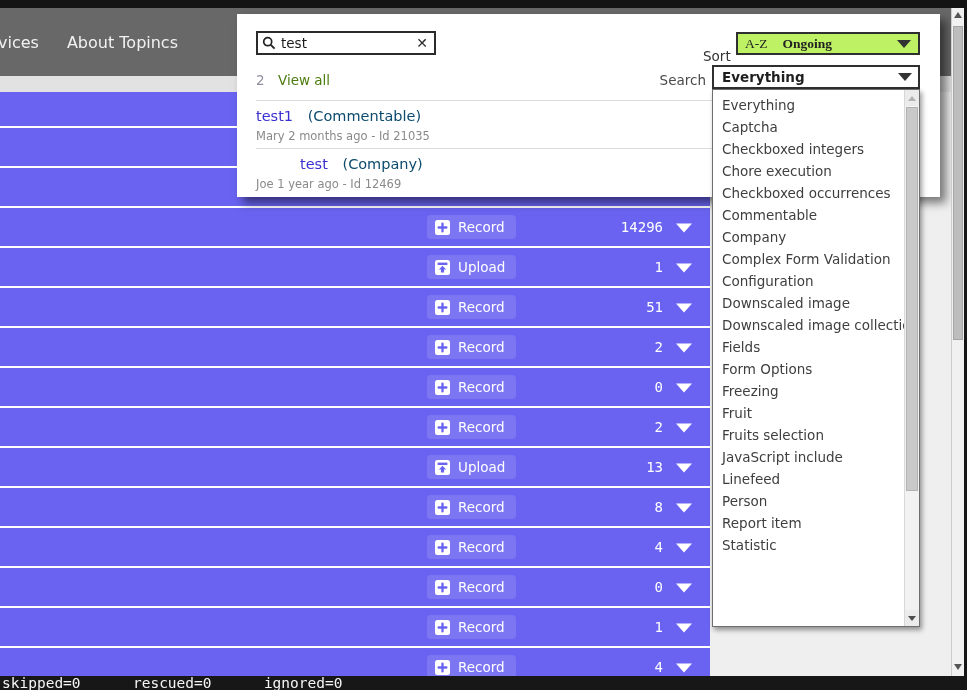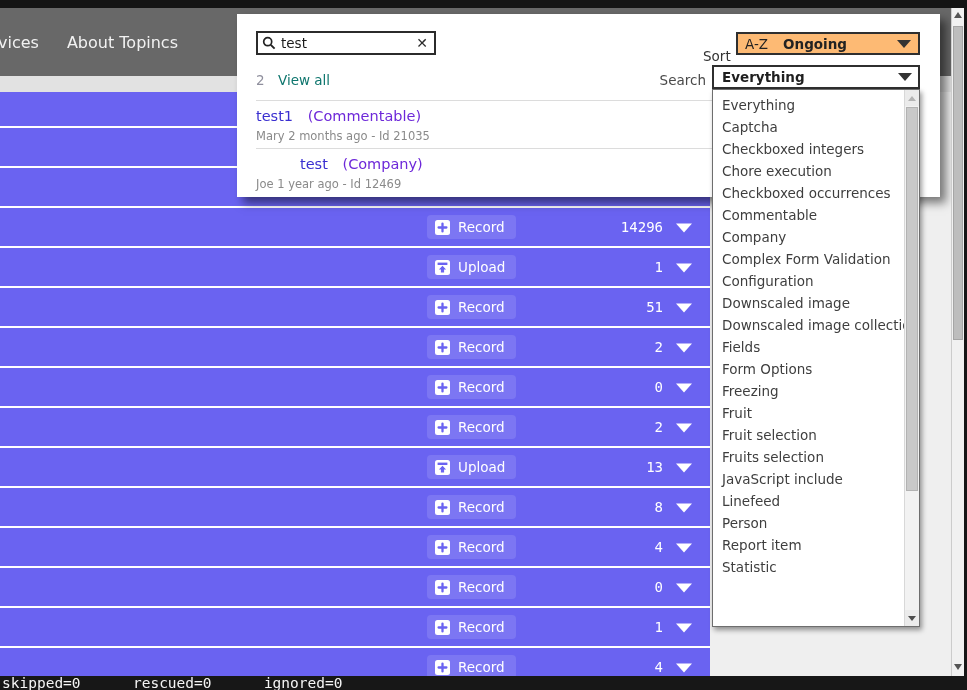--- a/index.html
+++ b/index.html
@@ -25,32 +25,32 @@
   
   .bottombar { position:absolute; left:0; top:676px; width:967px; height:14px; background:#171717; z-index:60; overflow:visible; }
   .terminal-text { position:absolute; left:2px; top:0px; color:#f5f5f5; font-family:"DejaVu Sans Mono", monospace; font-size:14.5px; line-height:15px; white-space:pre; }
 
   
   .panel { position:absolute; left:237px; top:14px; width:703px; height:183px; background:#ffffff; box-shadow:6px 6px 9px rgba(0,0,0,0.5); z-index:20; }
   .search-box { position:absolute; left:19px; top:17px; width:180px; height:24px; border:2px solid #2b2b2b; display:flex; align-items:center; padding:0 6px 0 4px; background:#fff; }
   .search-box input { border:none; outline:none; flex:1; min-width:0; font-family:"DejaVu Sans", sans-serif; font-size:13.5px; color:#1a1a1a; margin-left:5px; background:transparent; }
   .clear-x { color:#2b2b2b; font-size:14px; cursor:pointer; line-height:1; }
   .sort-label { position:absolute; left:466px; top:34px; font-size:13.5px; color:#333; }
-  .sort-select { position:absolute; left:499px; top:18px; width:184px; height:23px; border:2px solid #2f2f2f; display:flex; align-items:center; padding:0 7px; font-size:13.5px; color:#222; background:#fdba74; cursor:pointer; }
+  .sort-select { position:absolute; left:499px; top:18px; width:184px; height:23px; border:2px solid #2f2f2f; display:flex; align-items:center; padding:0 7px; font-size:13.5px; color:#222; background:#bef264; cursor:pointer;font-family:Liberation Serif, serif; }
   .sort-mode { margin-right:15px; }
   .sort-value { font-weight:bold; }
   .tri-dark { width:0; height:0; border-left:7px solid transparent; border-right:7px solid transparent; border-top:8px solid #333; margin-left:auto; }
   .hdr-count { position:absolute; left:19px; top:58px; font-size:13.5px; color:#8f8f9d; }
-  .view-all { position:absolute; left:41px; top:58px; font-size:13.5px; color:#0f766e; cursor:pointer; }
+  .view-all { position:absolute; left:41px; top:58px; font-size:13.5px; color:#4d7c0f; cursor:pointer; }
   .search-lbl { position:absolute; right:234px; top:58px; font-size:13.5px; color:#4a4a4a;margin-left:44px; }
   .psep { position:absolute; left:19px; right:20px; height:1px; background:#dcdcdc; }
   .sep1 { top:86px; } .sep2 { top:134px; }
   .result-title { position:absolute; left:19px; font-size:14.5px; }
   .result-title .rlink { color:#3a2fd0; cursor:pointer; }
-  .result-title .rtype { color:#6d28d9; margin-left:10px; }
+  .result-title .rtype { color:#0c4a6e; margin-left:10px; }
   .r1t { top:94px; } .r2t { top:142px;margin-left:44px; }
   .result-meta { position:absolute; left:19px; font-size:11.5px; color:#8a8a8a; }
   .r1m { top:115px; } .r2m { top:163px; }
 
   
   .type-select { position:absolute; left:712px; top:65px; width:208px; height:24px; background:#fff; border:2px solid #2f2f2f; display:flex; align-items:center; padding:0 6px 0 8px; font-size:13.5px; font-weight:bold; color:#1f1f1f; z-index:30; cursor:pointer; }
   .type-list { position:absolute; left:712px; top:89px; width:208px; height:538px; background:#ffffff; border:1px solid #6e6e6e; box-shadow:2px 3px 5px rgba(0,0,0,0.4); z-index:30; }
   .opts { position:absolute; left:0; top:0; right:15px; bottom:0; overflow:hidden; padding-top:4px; }
   .opt { height:22px; line-height:22px; padding-left:9px; font-size:13.5px; color:#3e3e3e; white-space:nowrap; overflow:hidden; cursor:pointer; }
   .list-sb { position:absolute; right:0; top:0; bottom:0; width:15px; background:#f2f2f2; border-left:1px solid #d8d8d8; }
@@ -309,21 +309,20 @@
       <div class="opt">Commentable</div>
       <div class="opt">Company</div>
       <div class="opt">Complex Form Validation</div>
       <div class="opt">Configuration</div>
       <div class="opt">Downscaled image</div>
       <div class="opt">Downscaled image collection</div>
       <div class="opt">Fields</div>
       <div class="opt">Form Options</div>
       <div class="opt">Freezing</div>
       <div class="opt">Fruit</div>
-      <div class="opt">Fruit selection</div>
       <div class="opt">Fruits selection</div>
       <div class="opt">JavaScript include</div>
       <div class="opt">Linefeed</div>
       <div class="opt">Person</div>
       <div class="opt">Report item</div>
       <div class="opt">Statistic</div>
     </div>
   <div class="list-sb">
     <div class="sb-btn sb-up">
         <span class="tri-up-dis"></span>

